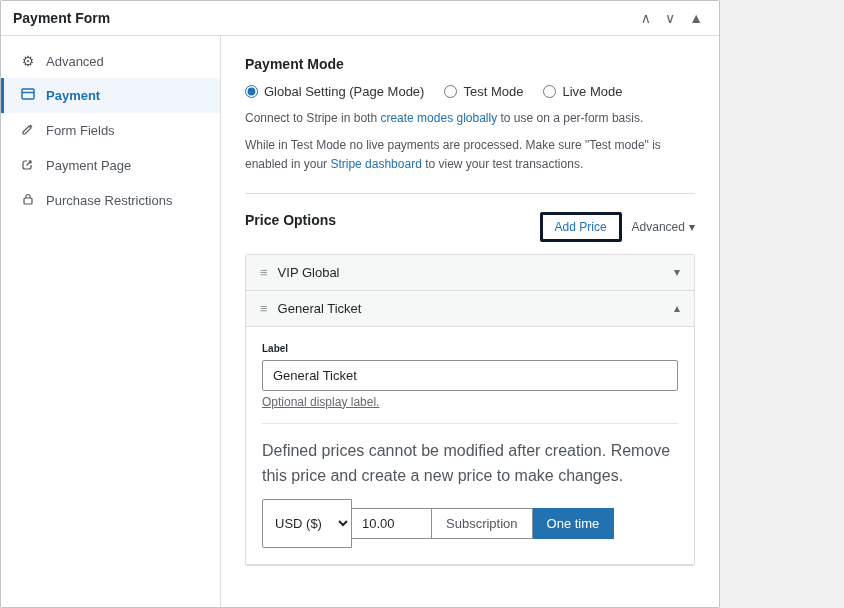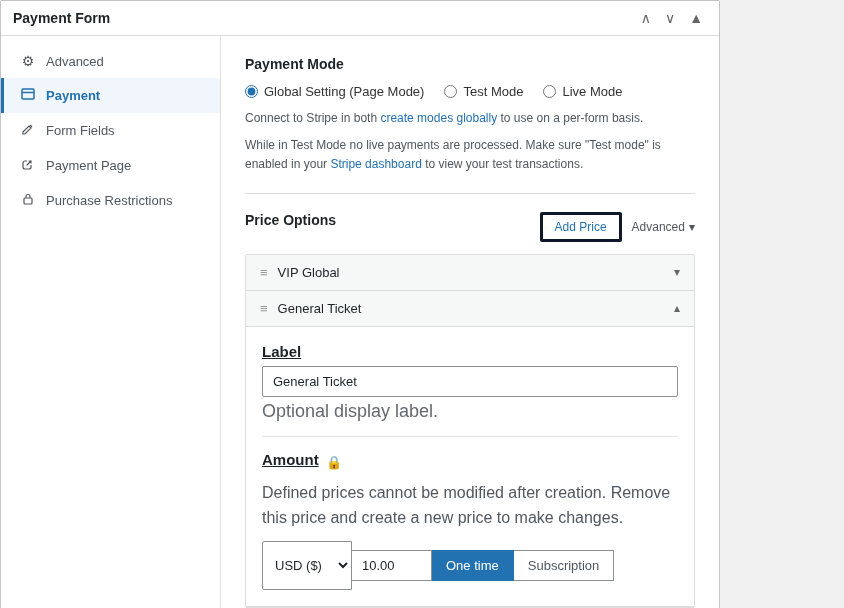--- a/index.html
+++ b/index.html
@@ -214,40 +214,40 @@
     }
 
     
     .ticket-expanded-content {
       background: #fff;
       padding: 16px;
       border-bottom: 1px solid #ddd;
     }
 
     .field-label {
-      font-size: 15px;
+      font-size: 10px;
       font-weight: 600;
       color: #1d2327;
       margin-bottom: 6px;
-      text-decoration: underline;
     }
 
     .text-input {
       width: 100%;
       padding: 7px 10px;
       border: 1px solid #8c8f94;
       border-radius: 2px;
       font-size: 13px;
       color: #1d2327;
     }
 
     .field-hint {
-      font-size: 18px;
+      font-size: 12px;
       color: #646970;
       margin-top: 4px;
+      text-decoration: underline;
     }
 
     .field-divider {
       border: none;
       border-top: 1px solid #e5e5e5;
       margin: 14px 0;
     }
 
     .amount-header {
       display: flex;
@@ -438,34 +438,30 @@
 
             <div>
               <div class="field-label">Label</div>
               <input type="text" class="text-input" value="General Ticket" style="">
               <div class="field-hint">Optional display label.</div>
             </div>
 
             <hr class="field-divider">
 
             <div>
-              <div class="amount-header">
-                <div class="field-label">Amount</div>
-                <span class="lock-icon">🔒</span>
-              </div>
               <p class="amount-warning">
                 <span>Defined prices cannot be modified after creation. Remove this price and create a new price to make changes.</span>
               </p>
               <div class="amount-inputs">
                 <select class="currency-select">
                   <option>USD ($)</option>
                 </select>
                 <input type="text" class="amount-input" value="10.00" style="">
+                <button class="payment-type-btn">Subscription</button>
                 <button class="payment-type-btn active">One time</button>
-                <button class="payment-type-btn">Subscription</button>
               </div>
             </div>
           </div>
         </div>
       </div>
     </div>
   </div>
 </div>
 
 </body></html>

